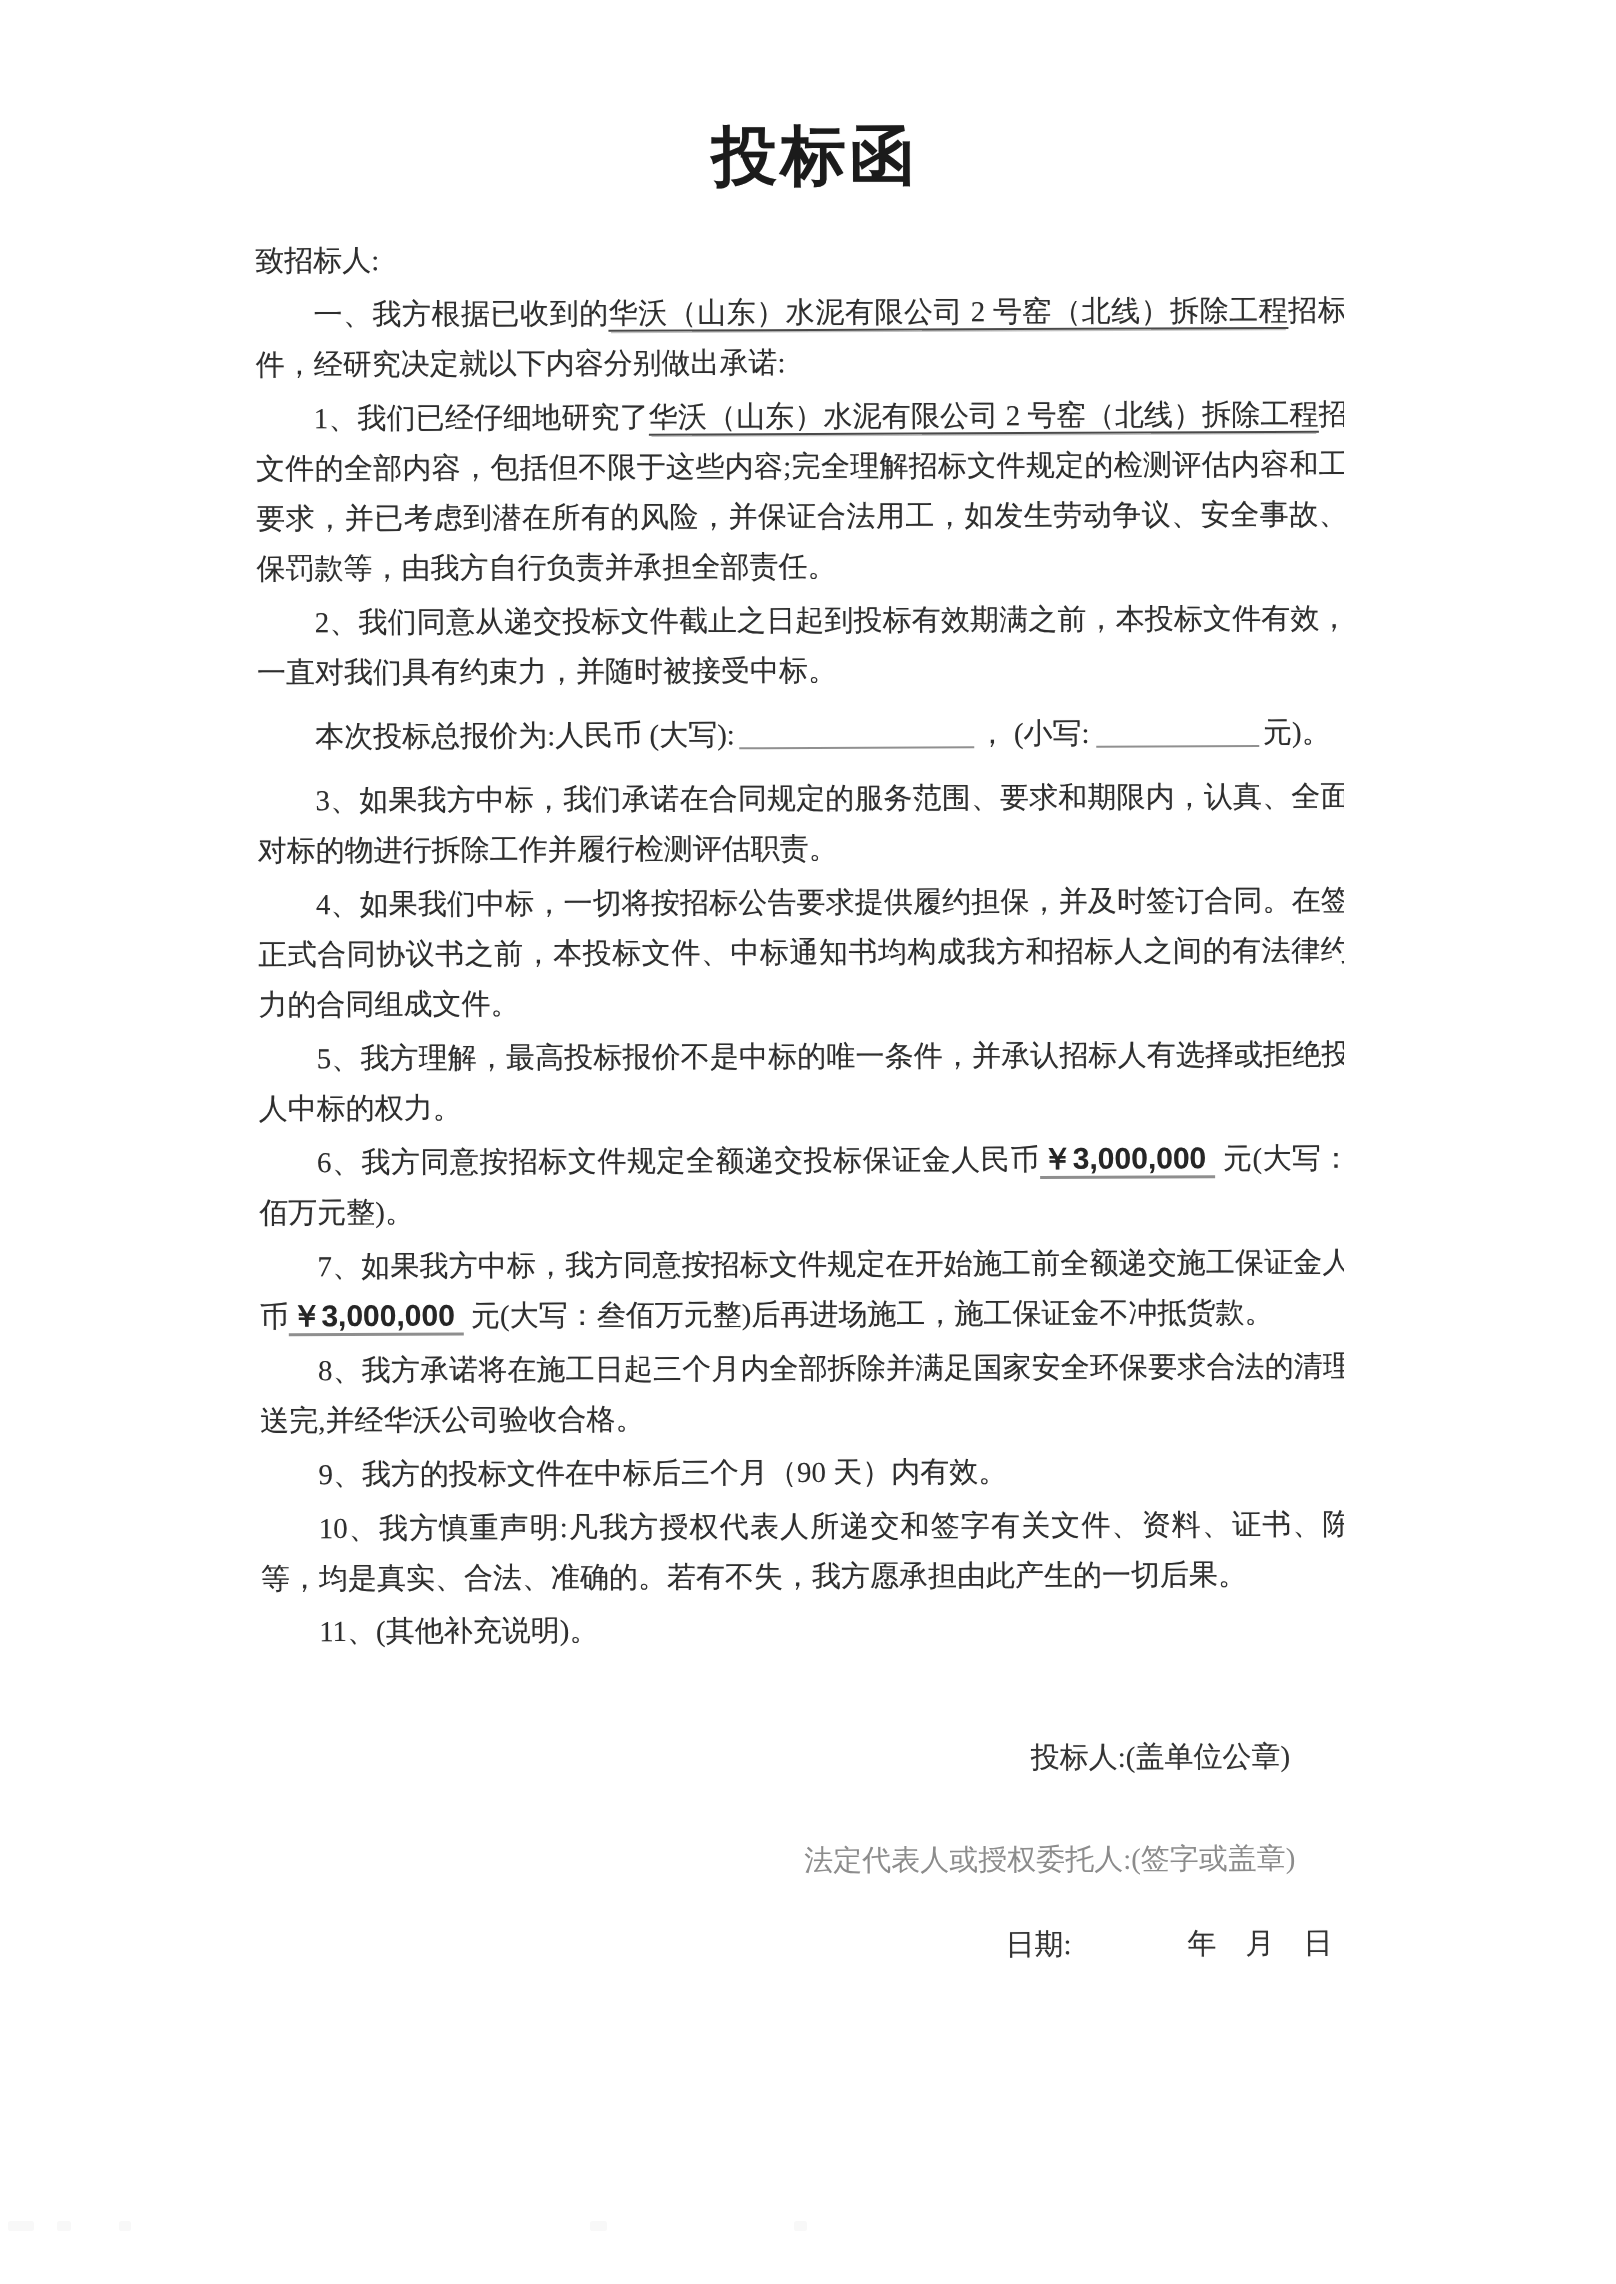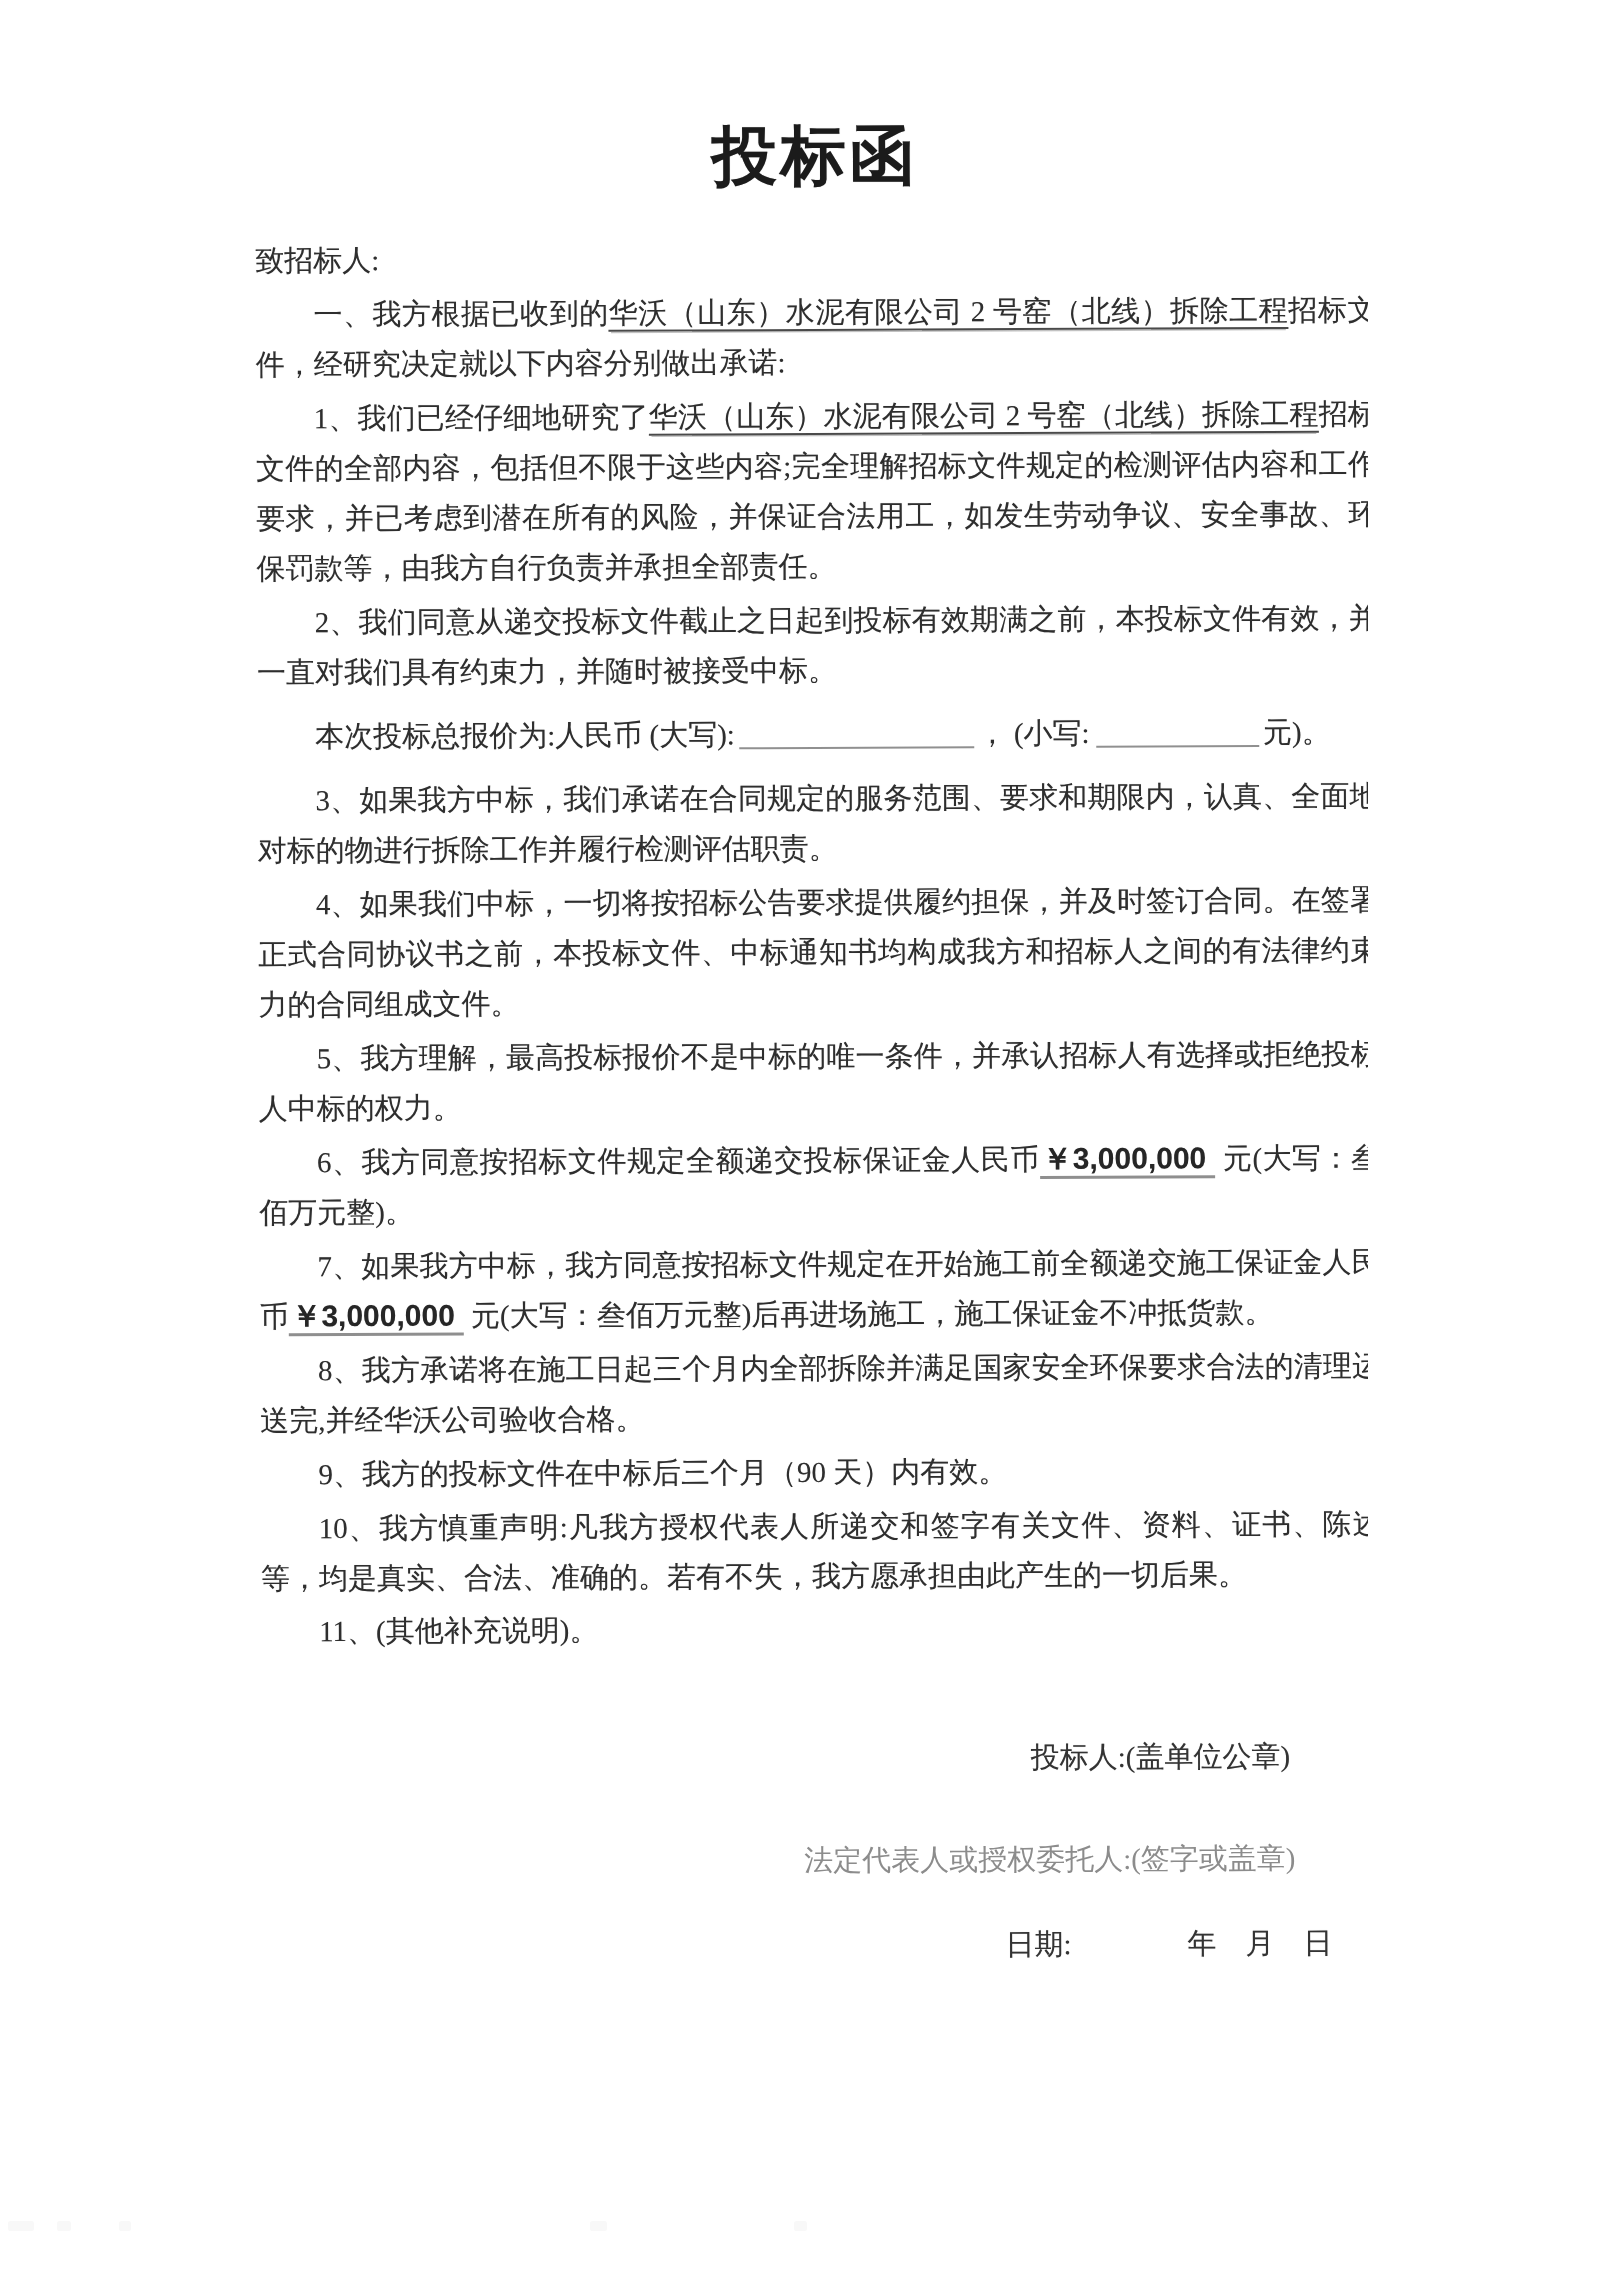--- a/index.html
+++ b/index.html
@@ -8,21 +8,20 @@
     background: #ffffff;
   }
   .page {
     position: relative;
     width: 1344px;
     height: 2284px;
     background: #ffffff;
     overflow: hidden;
     font-family: "Liberation Serif", "DejaVu Serif", serif;
     color: #2e2e2e;
-    padding-left: 24px;
   }
   .content {
     position: absolute;
     top: 0;
     left: 0;
     width: 1121px;
     padding: 114px 241px 0 254px;
     transform: rotate(-0.25deg);
     transform-origin: 50% 0;
   }

